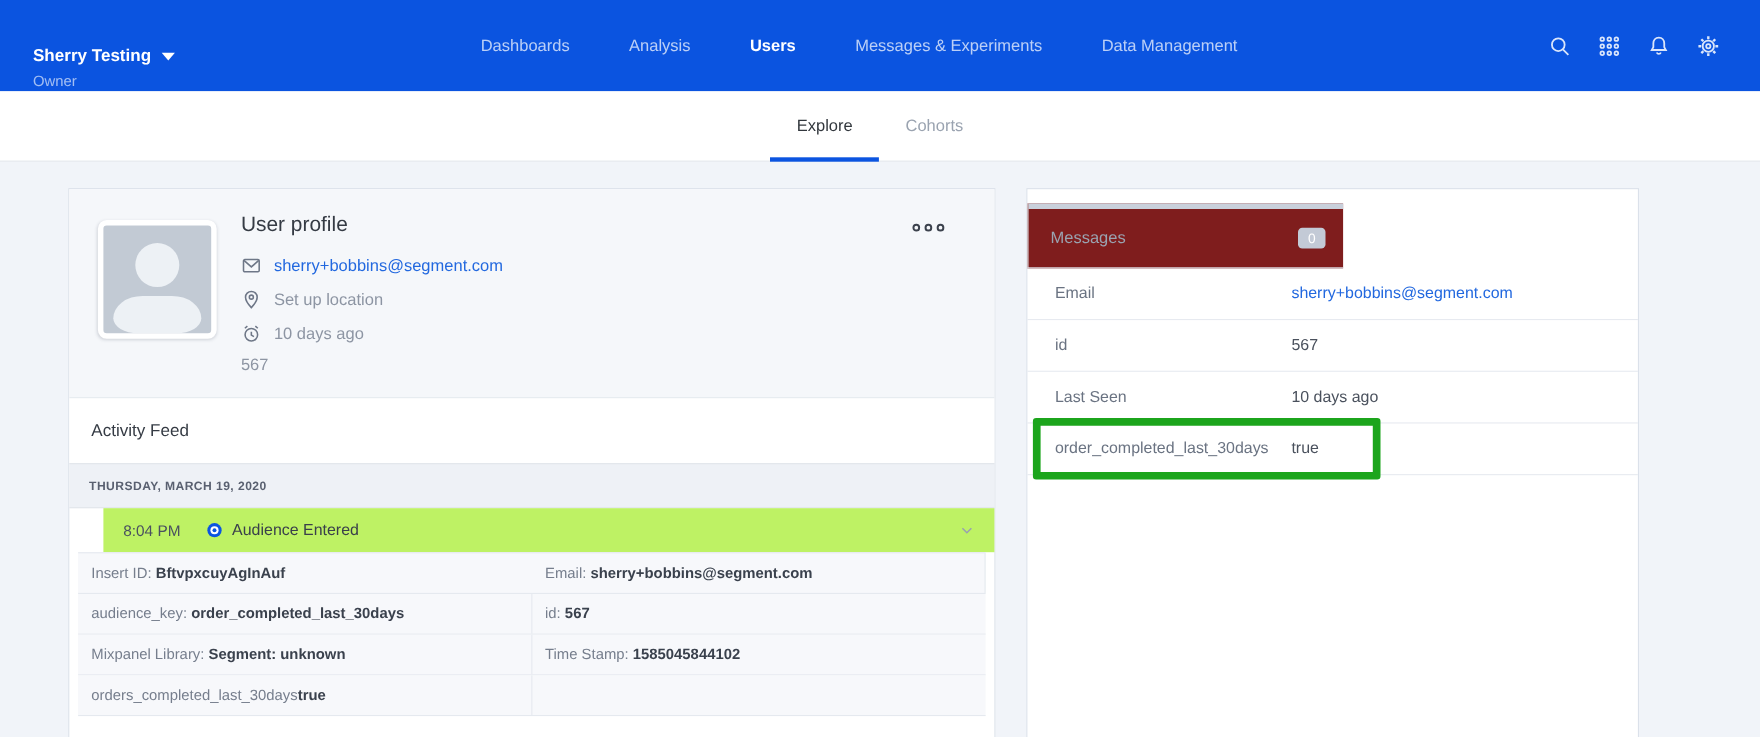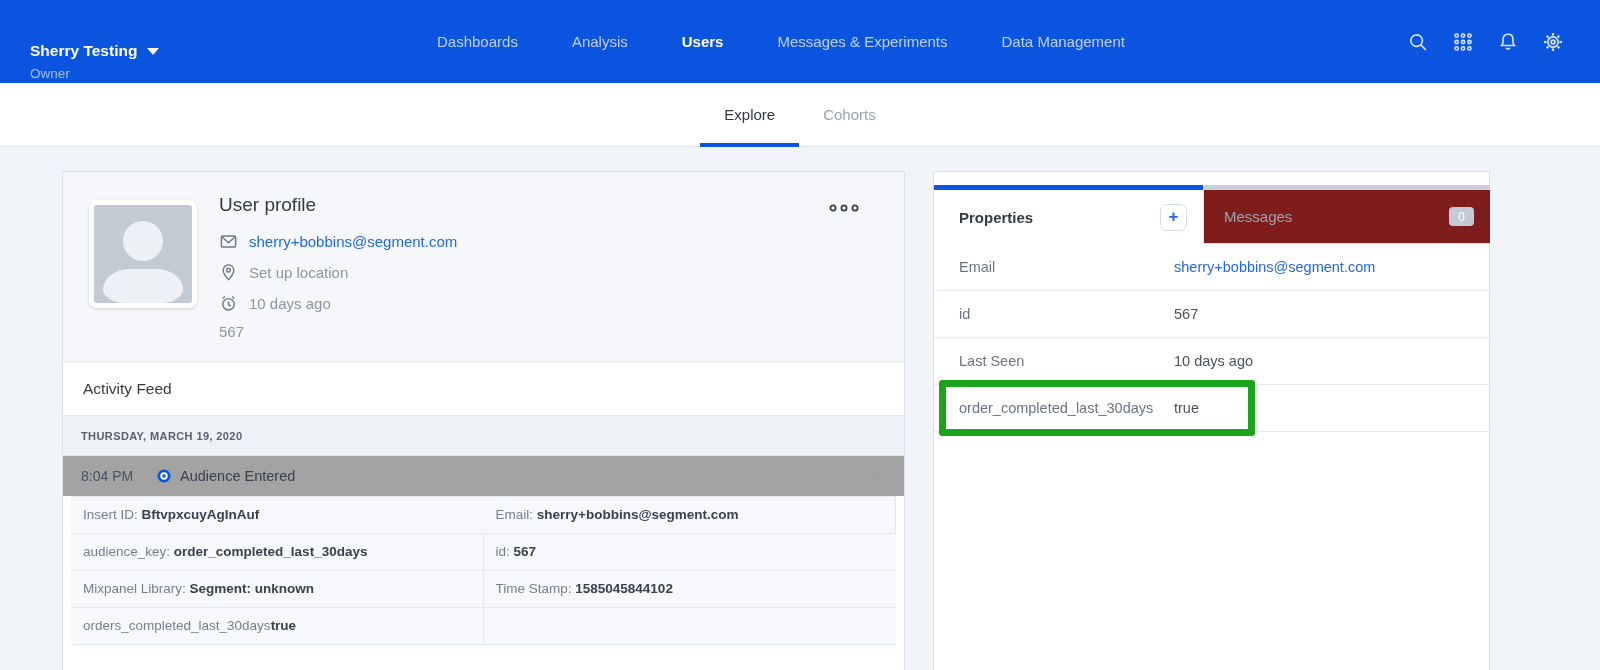--- a/index.html
+++ b/index.html
@@ -40,23 +40,23 @@
   .profile-title { font-size:19px; color:#353b44; margin-bottom:14px; }
   .profile-row { display:flex; align-items:center; gap:11px; margin-bottom:9px; height:22px; }
   .profile-row svg { width:19px; height:19px; color:#6e7787; flex:none; }
   .profile-row .txt { font-size:15px; color:#8d95a3; }
   .profile-row .lnk { font-size:15px; color:#2268df; cursor:pointer; }
   .profile-id { font-size:15px; color:#8d95a3; margin-top:2px; }
   .kebab { position:absolute; right:44px; top:28px; cursor:pointer; }
   .kebab svg { width:32px; height:12px; color:#3c424d; }
 
   
-  .activity-header { height:54px; border-top:1px solid #e4e8ee; display:flex; align-items:center; padding-left:20px; font-size:15.5px; color:#353b44; background:#fff; }
+  .activity-header { height:60px; border-top:1px solid #e4e8ee; display:flex; align-items:center; padding-left:20px; font-size:15.5px; color:#353b44; background:#fff; }
   .date-band { height:41px; background:#eef1f6; border-top:1px solid #e2e6ec; border-bottom:1px solid #e2e6ec; display:flex; align-items:center; padding-left:18px; font-size:11px; font-weight:bold; letter-spacing:.4px; color:#596070; }
-  .event-row { height:40px; display:flex; align-items:center; padding:0 18px; background:#a3a3a3; cursor:pointer; }
+  .event-row { height:40px; display:flex; align-items:center; padding:0 18px; background:#bef264; cursor:pointer;margin-left:31px; }
   .event-time { font-size:14px; color:#4a5160; width:64px; }
   .event-dot { width:14px; height:14px; margin:0 9px 0 12px; flex:none; }
   .event-name { font-size:14.5px; color:#3a404b; }
   .event-chevron { margin-left:auto; width:14px; height:14px; color:#98a1b0; }
 
   .detail-table { margin:0 8px; }
   .detail-row { display:flex; background:#f7f8fb; border-bottom:1px solid #e5e9ef; }
   .detail-row:first-child { border-top:1px solid #e5e9ef; }
   .detail-cell { width:50%; padding:10px 12px; font-size:13.5px; line-height:16px; min-height:36px; }
   .detail-cell.c0 { border-right:1px solid #e5e9ef; }
@@ -238,27 +238,20 @@
     </div>
     <div class="detail-row">
       <div class="detail-cell c0"><span class="d-label">orders_completed_last_30days</span><span class="d-value">true</span></div>
       <div class="detail-cell"><span class="d-label"></span><span class="d-value"></span></div>
     </div>
   </div>
 </div>
 
 <div class="card card-right">
   <div class="prop-tabbar">
-    <div class="prop-tab properties">
-      <span class="topbar"></span>
-      <div class="tab-inner">
-        <span class="prop-tab-label">Properties</span>
-        <span class="add-prop-btn">+</span>
-      </div>
-    </div>
     <div class="prop-tab messages">
       <span class="topbar"></span>
       <div class="tab-inner">
         <span class="prop-tab-label">Messages</span>
         <span class="msg-badge">0</span>
       </div>
     </div>
   </div>
 
   <div class="prop-row">

